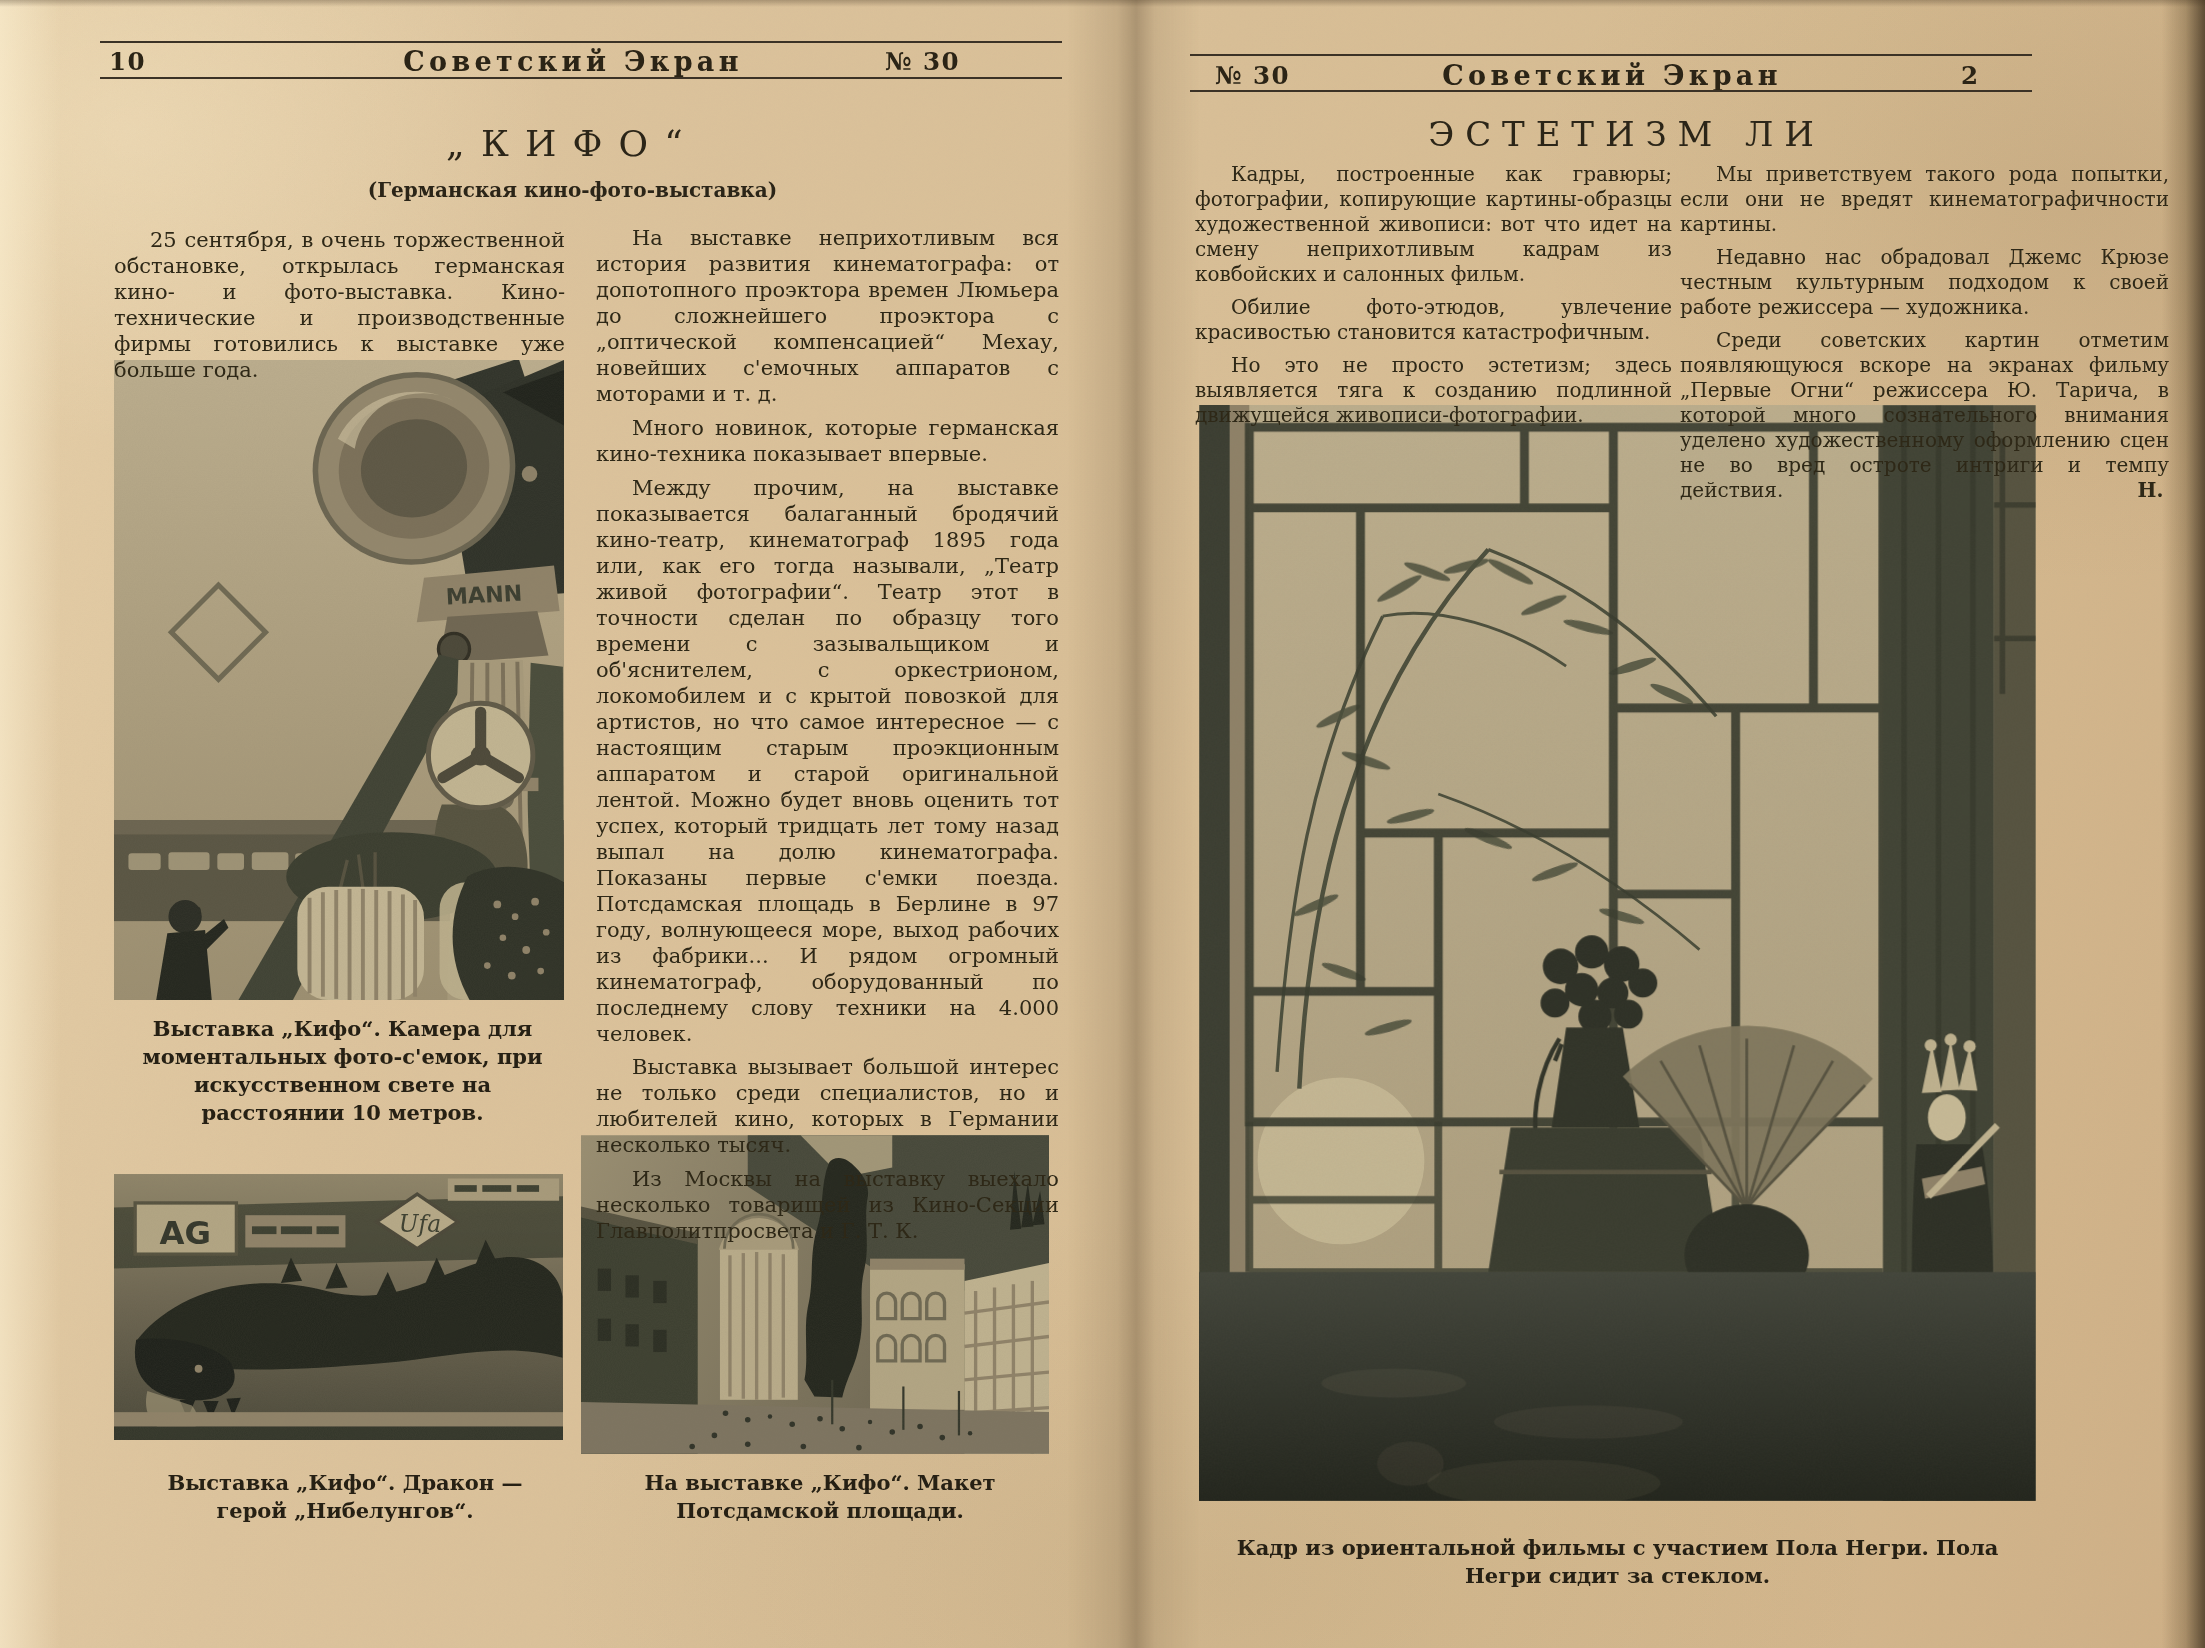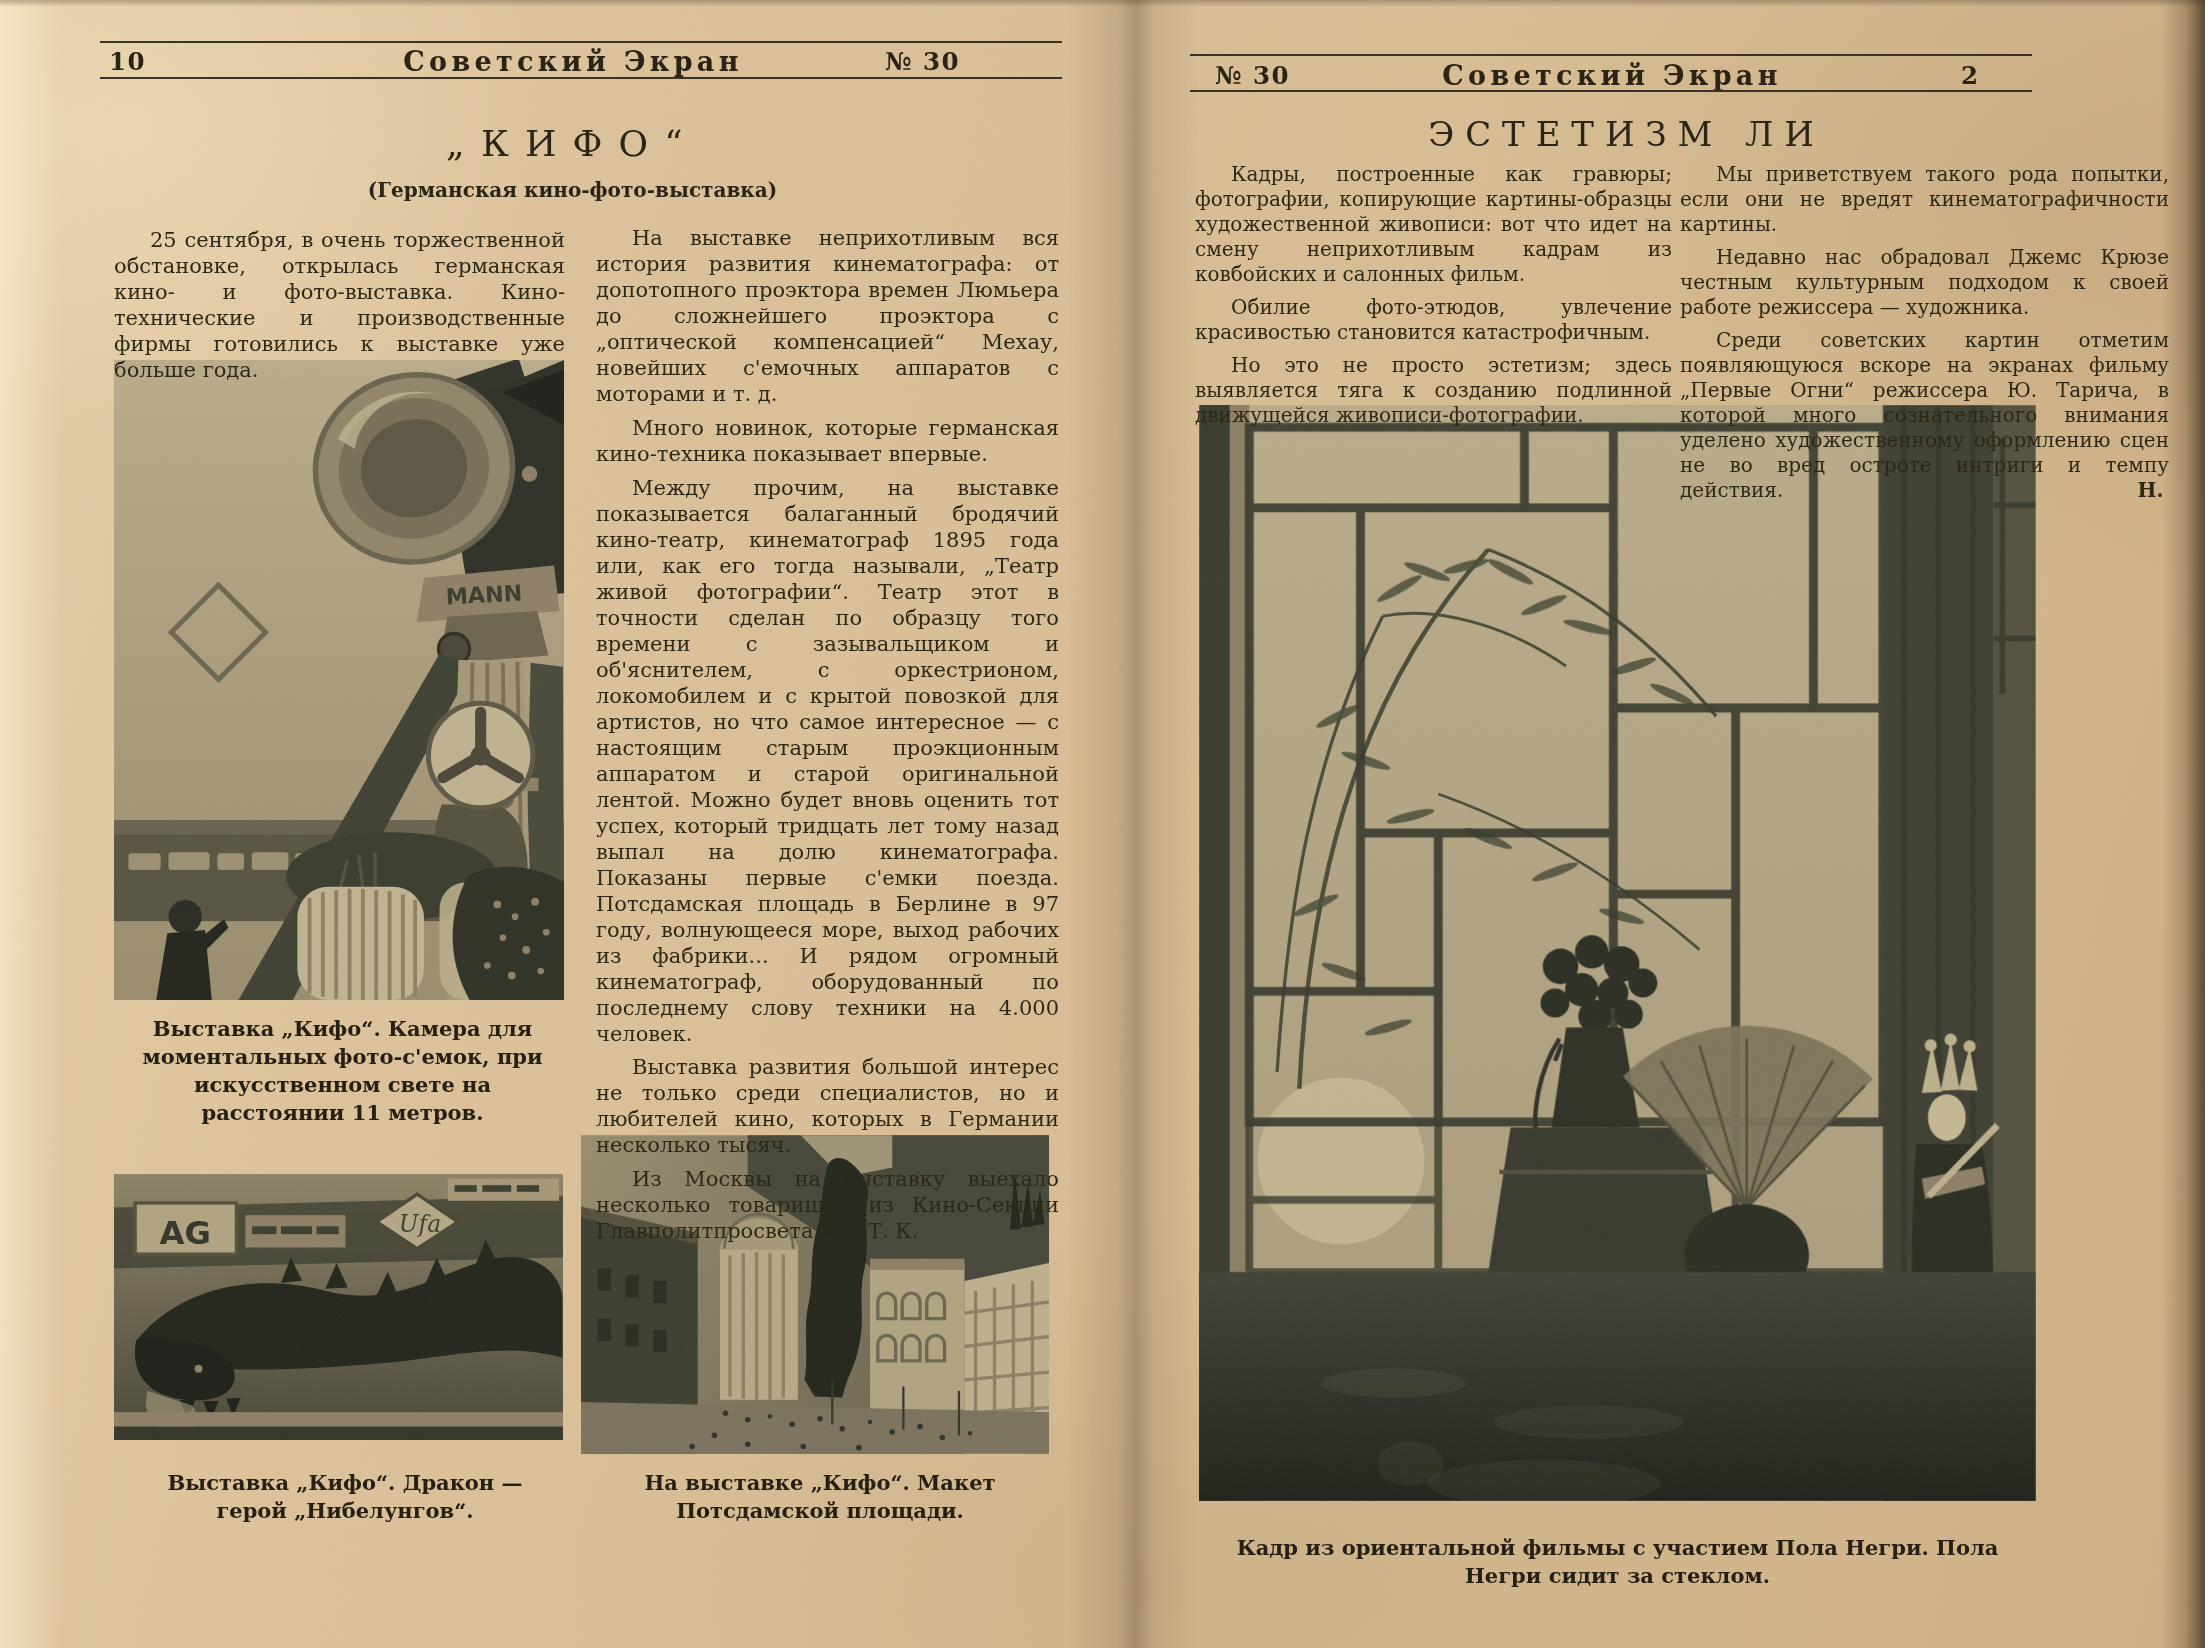--- a/index.html
+++ b/index.html
@@ -171,27 +171,27 @@
             <circle cx="778" cy="1030" r="6"></circle>
           <circle cx="672" cy="1090" r="6"></circle>
             <circle cx="716" cy="1108" r="7"></circle>
             <circle cx="768" cy="1100" r="6"></circle>
         </g>
       </g>
       <rect width="810" height="1152" filter="url(#grainF)" opacity="0.30"></rect>
     </svg>
   </div>
 
-  <div class="abs caption" style="left:123px;top:1015px;width:439px;">Выставка „Кифо“. Камера для моментальных фото-с'емок, при искусственном свете на расстоянии 11 метров.</div>
+  <div class="abs caption" style="left:123px;top:1015px;width:439px;">Выставка „Кифо“. Камера для моментальных фото-с'емок, при искусственном свете на расстоянии 10 метров.</div>
 
   <div class="abs col col-l" style="left:596px;top:225px;width:463px;">
     <p class="par">На выставке неприхотливым вся история развития кинематографа: от допотопного проэктора времен Люмьера до сложнейшего проэктора с „оптической компенсацией“ Мехау, новейших с'емочных аппаратов с моторами и т. д.</p>
     <p class="par">Много новинок, которые германская кино-техника показывает впервые.</p>
     <p class="par">Между прочим, на выставке показывается балаганный бродячий кино-театр, кинематограф 1895 года или, как его тогда называли, „Театр живой фотографии“. Театр этот в точности сделан по образцу того времени с зазывальщиком и об'яснителем, с оркестрионом, локомобилем и с крытой повозкой для артистов, но что самое интересное — с настоящим старым проэкционным аппаратом и старой оригинальной лентой. Можно будет вновь оценить тот успех, который тридцать лет тому назад выпал на долю кинематографа. Показаны первые с'емки поезда. Потсдамская площадь в Берлине в 97 году, волнующееся море, выход рабочих из фабрики... И рядом огромный кинематограф, оборудованный по последнему слову техники на 4.000 человек.</p>
-    <p class="par">Выставка развития большой интерес не только среди специалистов, но и любителей кино, которых в Германии несколько тысяч.</p>
+    <p class="par">Выставка вызывает большой интерес не только среди специалистов, но и любителей кино, которых в Германии несколько тысяч.</p>
     <p class="par">Из Москвы на выставку выехало несколько товарищей из Кино-Секции Главполитпросвета и Г. Т. К.</p>
   </div>
 
   <div class="abs photo" style="left:114px;top:1174px;width:449px;height:266px;">
     <svg width="449" height="266" viewBox="0 0 807 478">
       <defs>
         <linearGradient id="drBg" x1="0" y1="0" x2="0" y2="1">
           <stop offset="0" stop-color="#8f8569"></stop>
             <stop offset="0.5" stop-color="#6b6450"></stop>
             <stop offset="1" stop-color="#4a4839"></stop>

